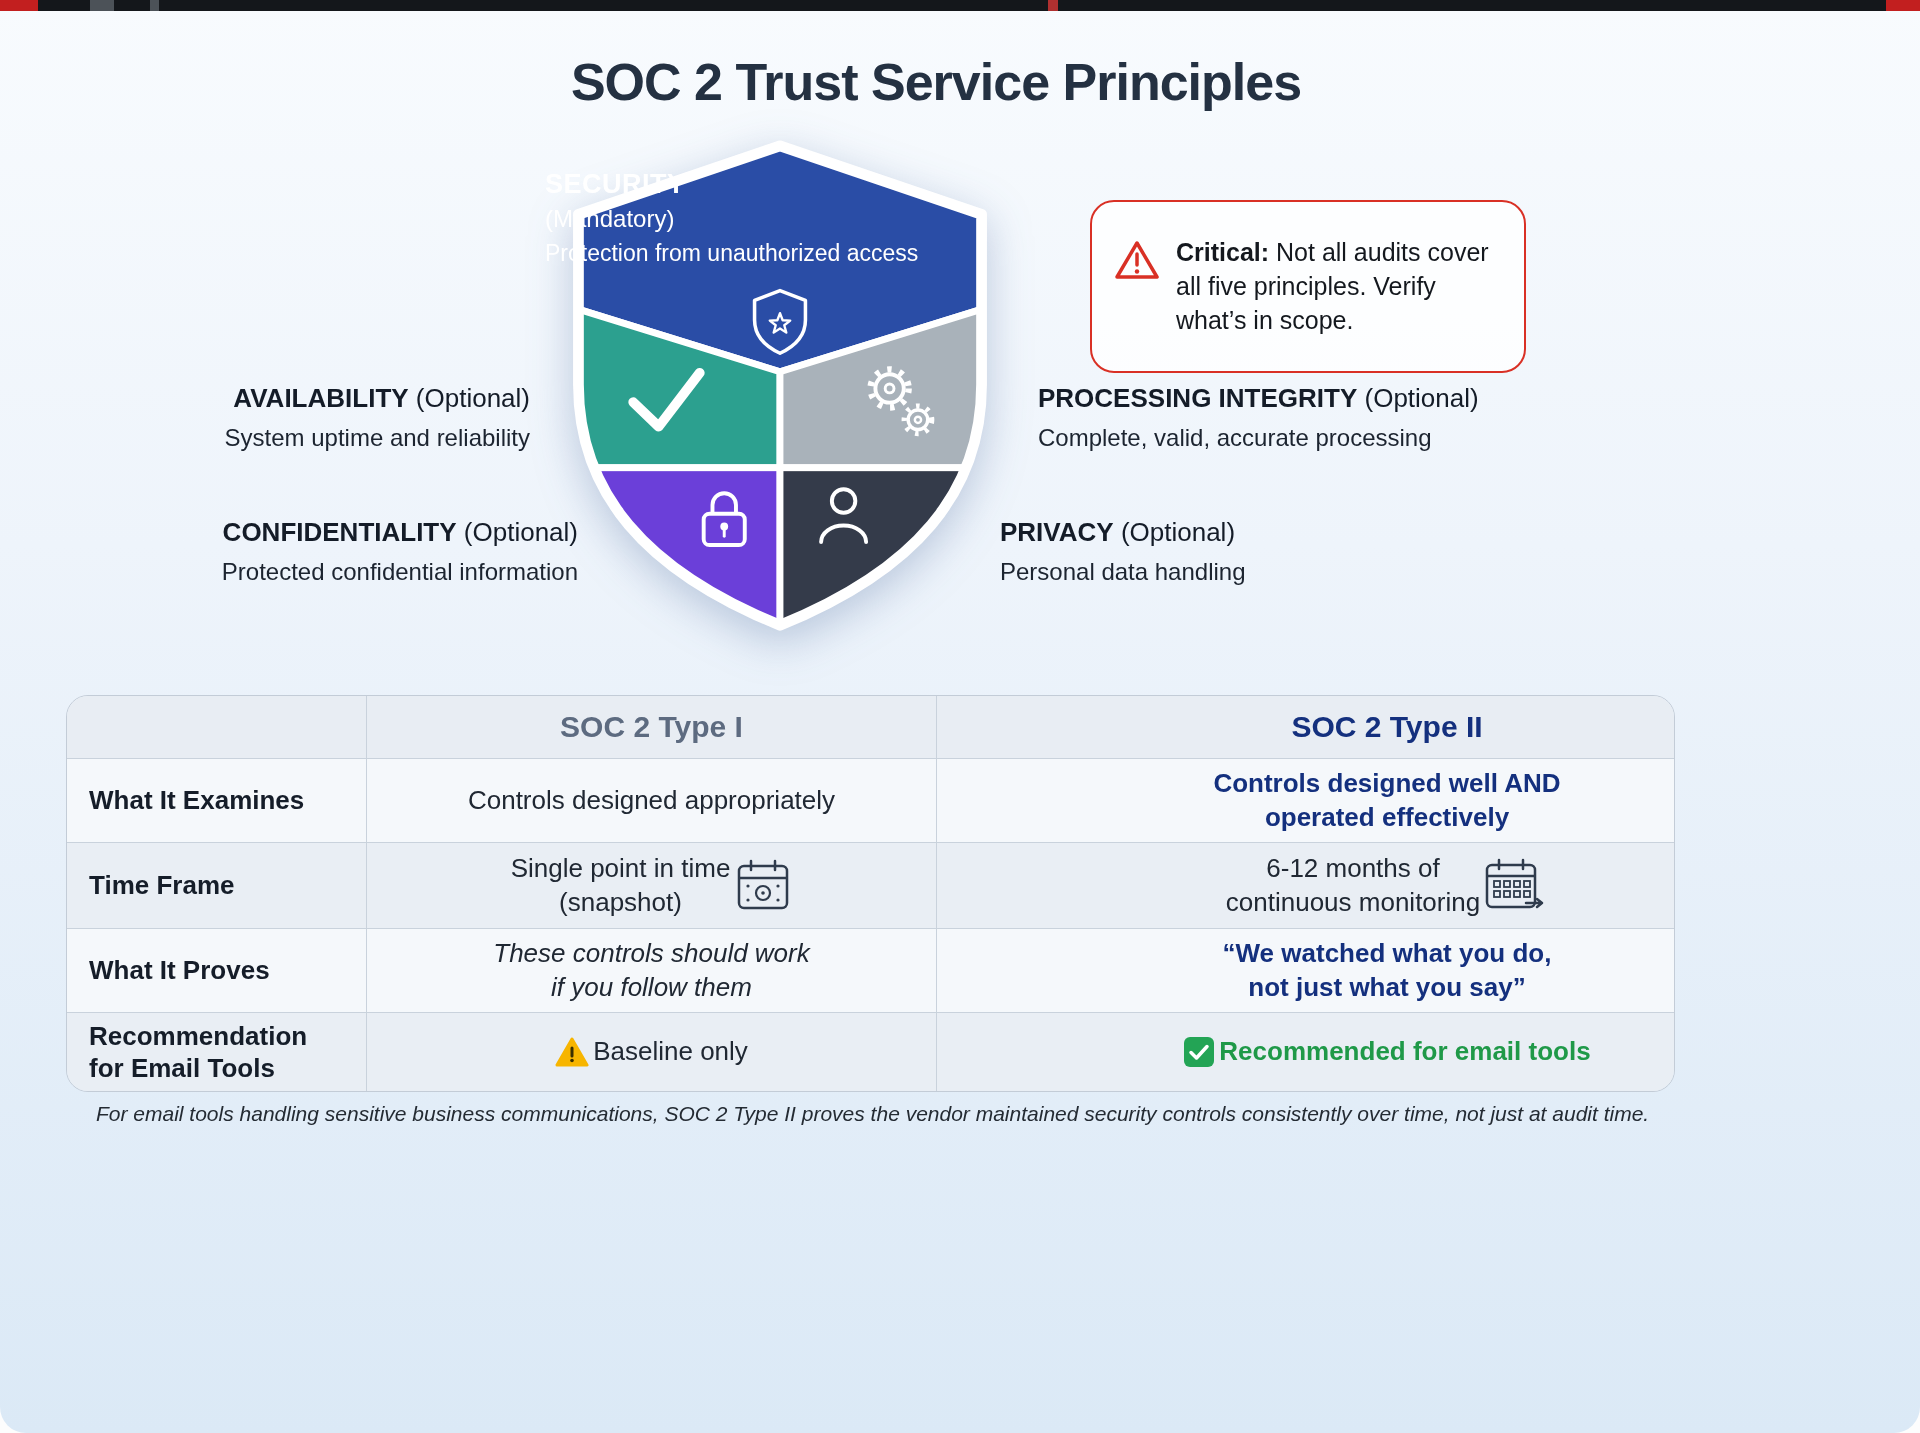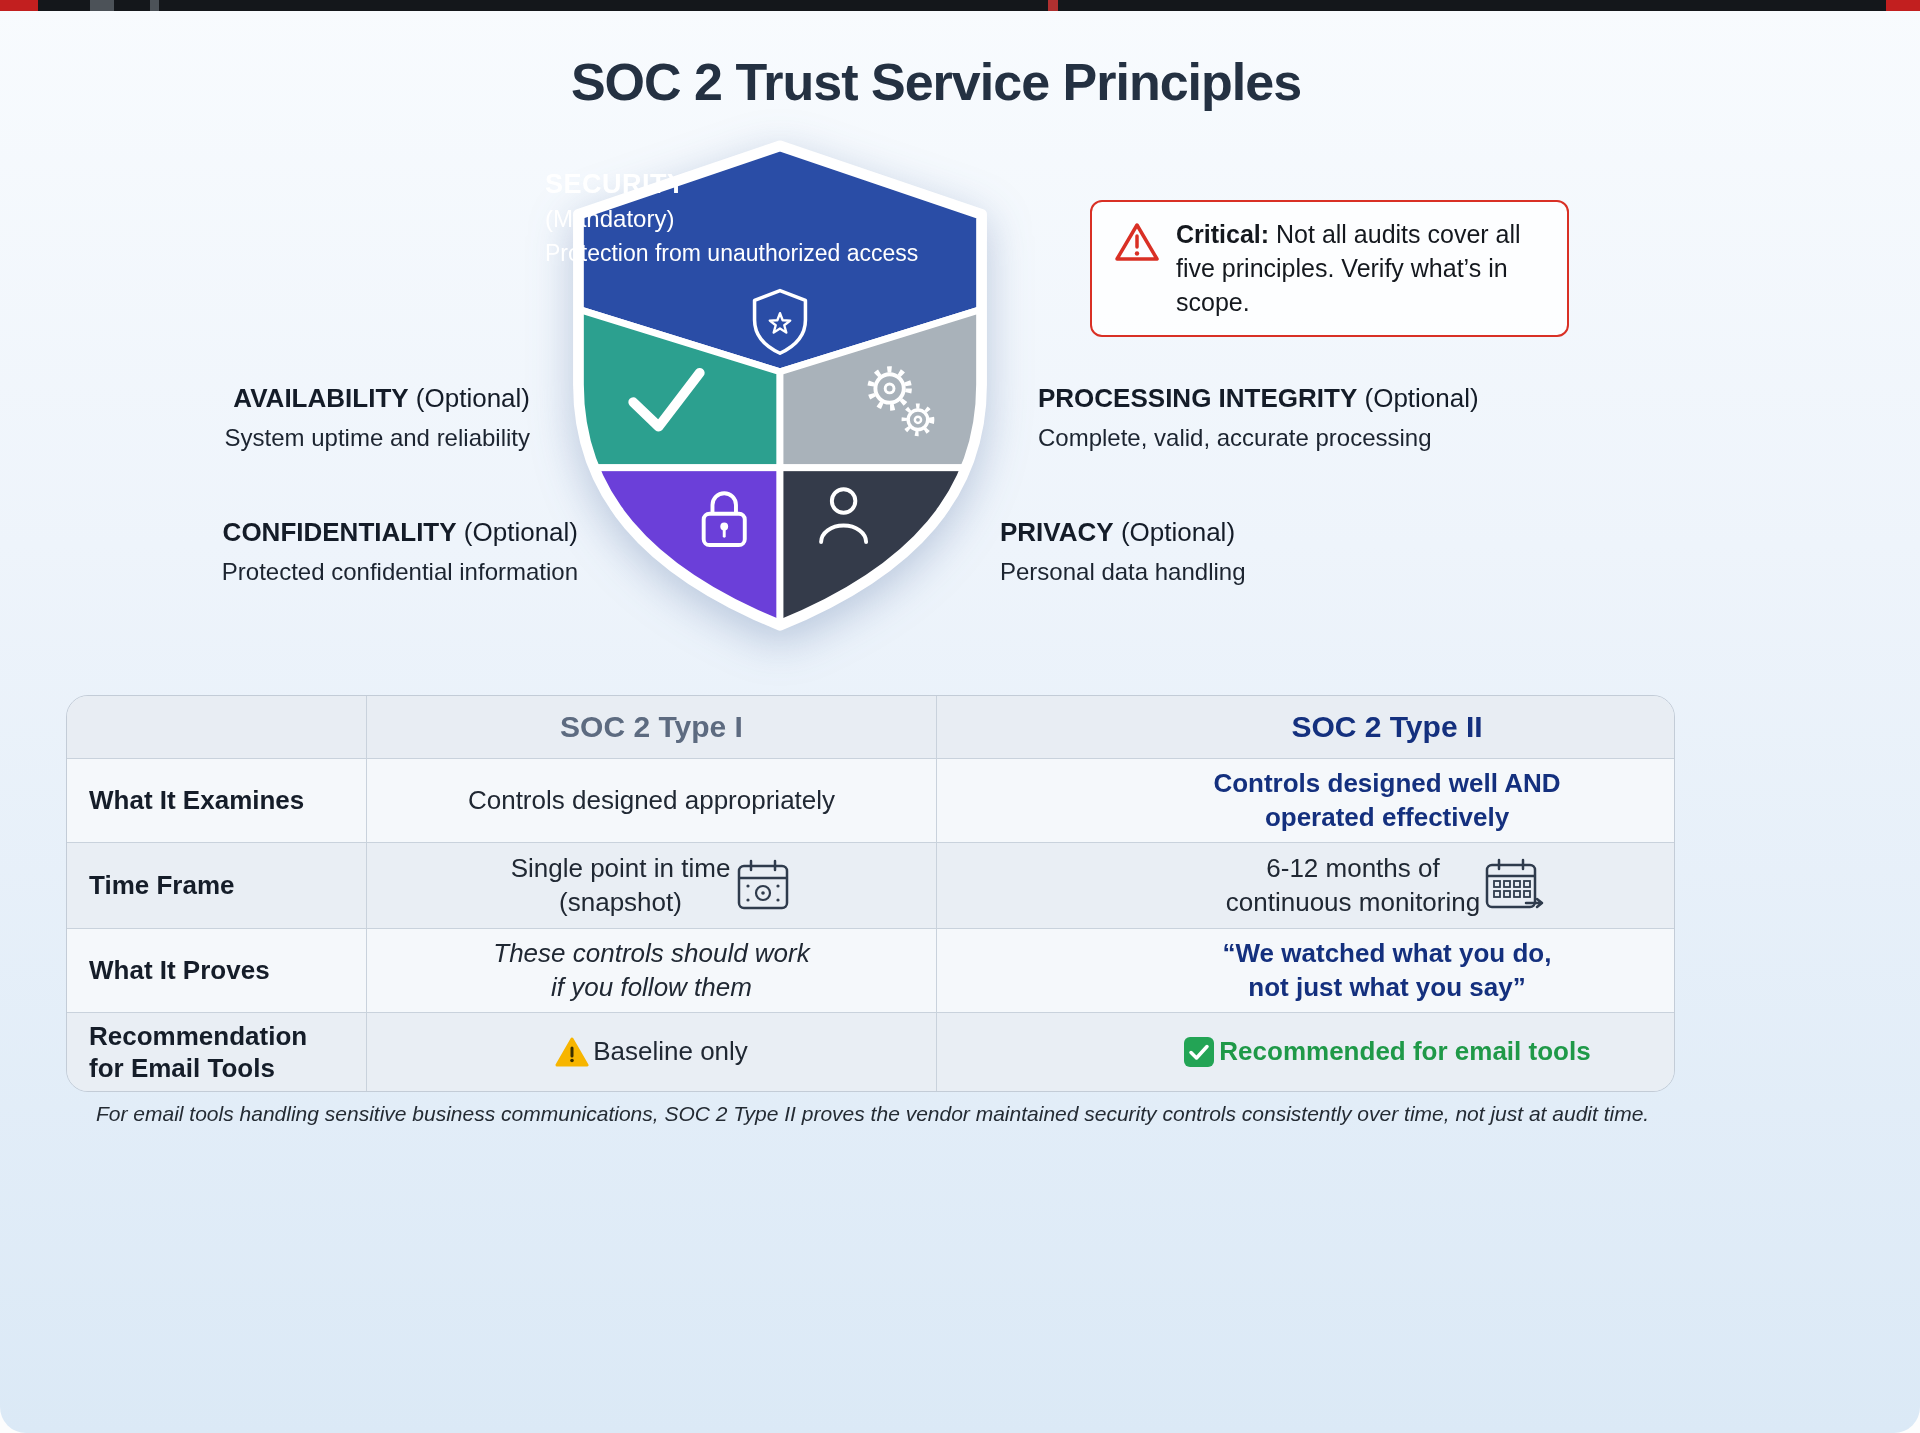--- a/index.html
+++ b/index.html
@@ -37,23 +37,23 @@
   .side-label .l2 { font-size:24px; margin-top:6px; color:#1c2430; }
   .lab-right { text-align:right; }
   .lab-left  { text-align:left; }
   .pos-availability    { right:1390px; top:382px; }
   .pos-confidentiality { right:1342px; top:516px; }
   .pos-processing      { left:1038px; top:382px; }
   .pos-privacy         { left:1000px; top:516px; }
 
   
   .warning-box {
-    position:absolute; left:1090px; top:200px; width:479px;
-    border:2.5px solid #d93025; border-radius:12px; background:rgba(255,255,255,.8);
-    padding:16px 22px; display:flex; gap:16px; align-items:flex-start;
+    position:absolute; left:1090px; top:200px; width:436px;
+    border:2.5px solid #d93025; border-radius:24px; background:rgba(255,255,255,.8);
+    padding:34px 22px; display:flex; gap:16px; align-items:flex-start;
   }
   .warning-box p { font-size:25px; line-height:1.35; color:#14181e; }
   .warning-box b { font-weight:700; }
 
   
   .cmp-table {
     position:absolute; left:66px; top:695px; width:1609px;
     display:grid; grid-template-columns:300px 570px 900px;
     grid-template-rows:63px 84px 86px 84px 78px;
     border:1.5px solid #c3ccd7; border-radius:22px; overflow:hidden;

